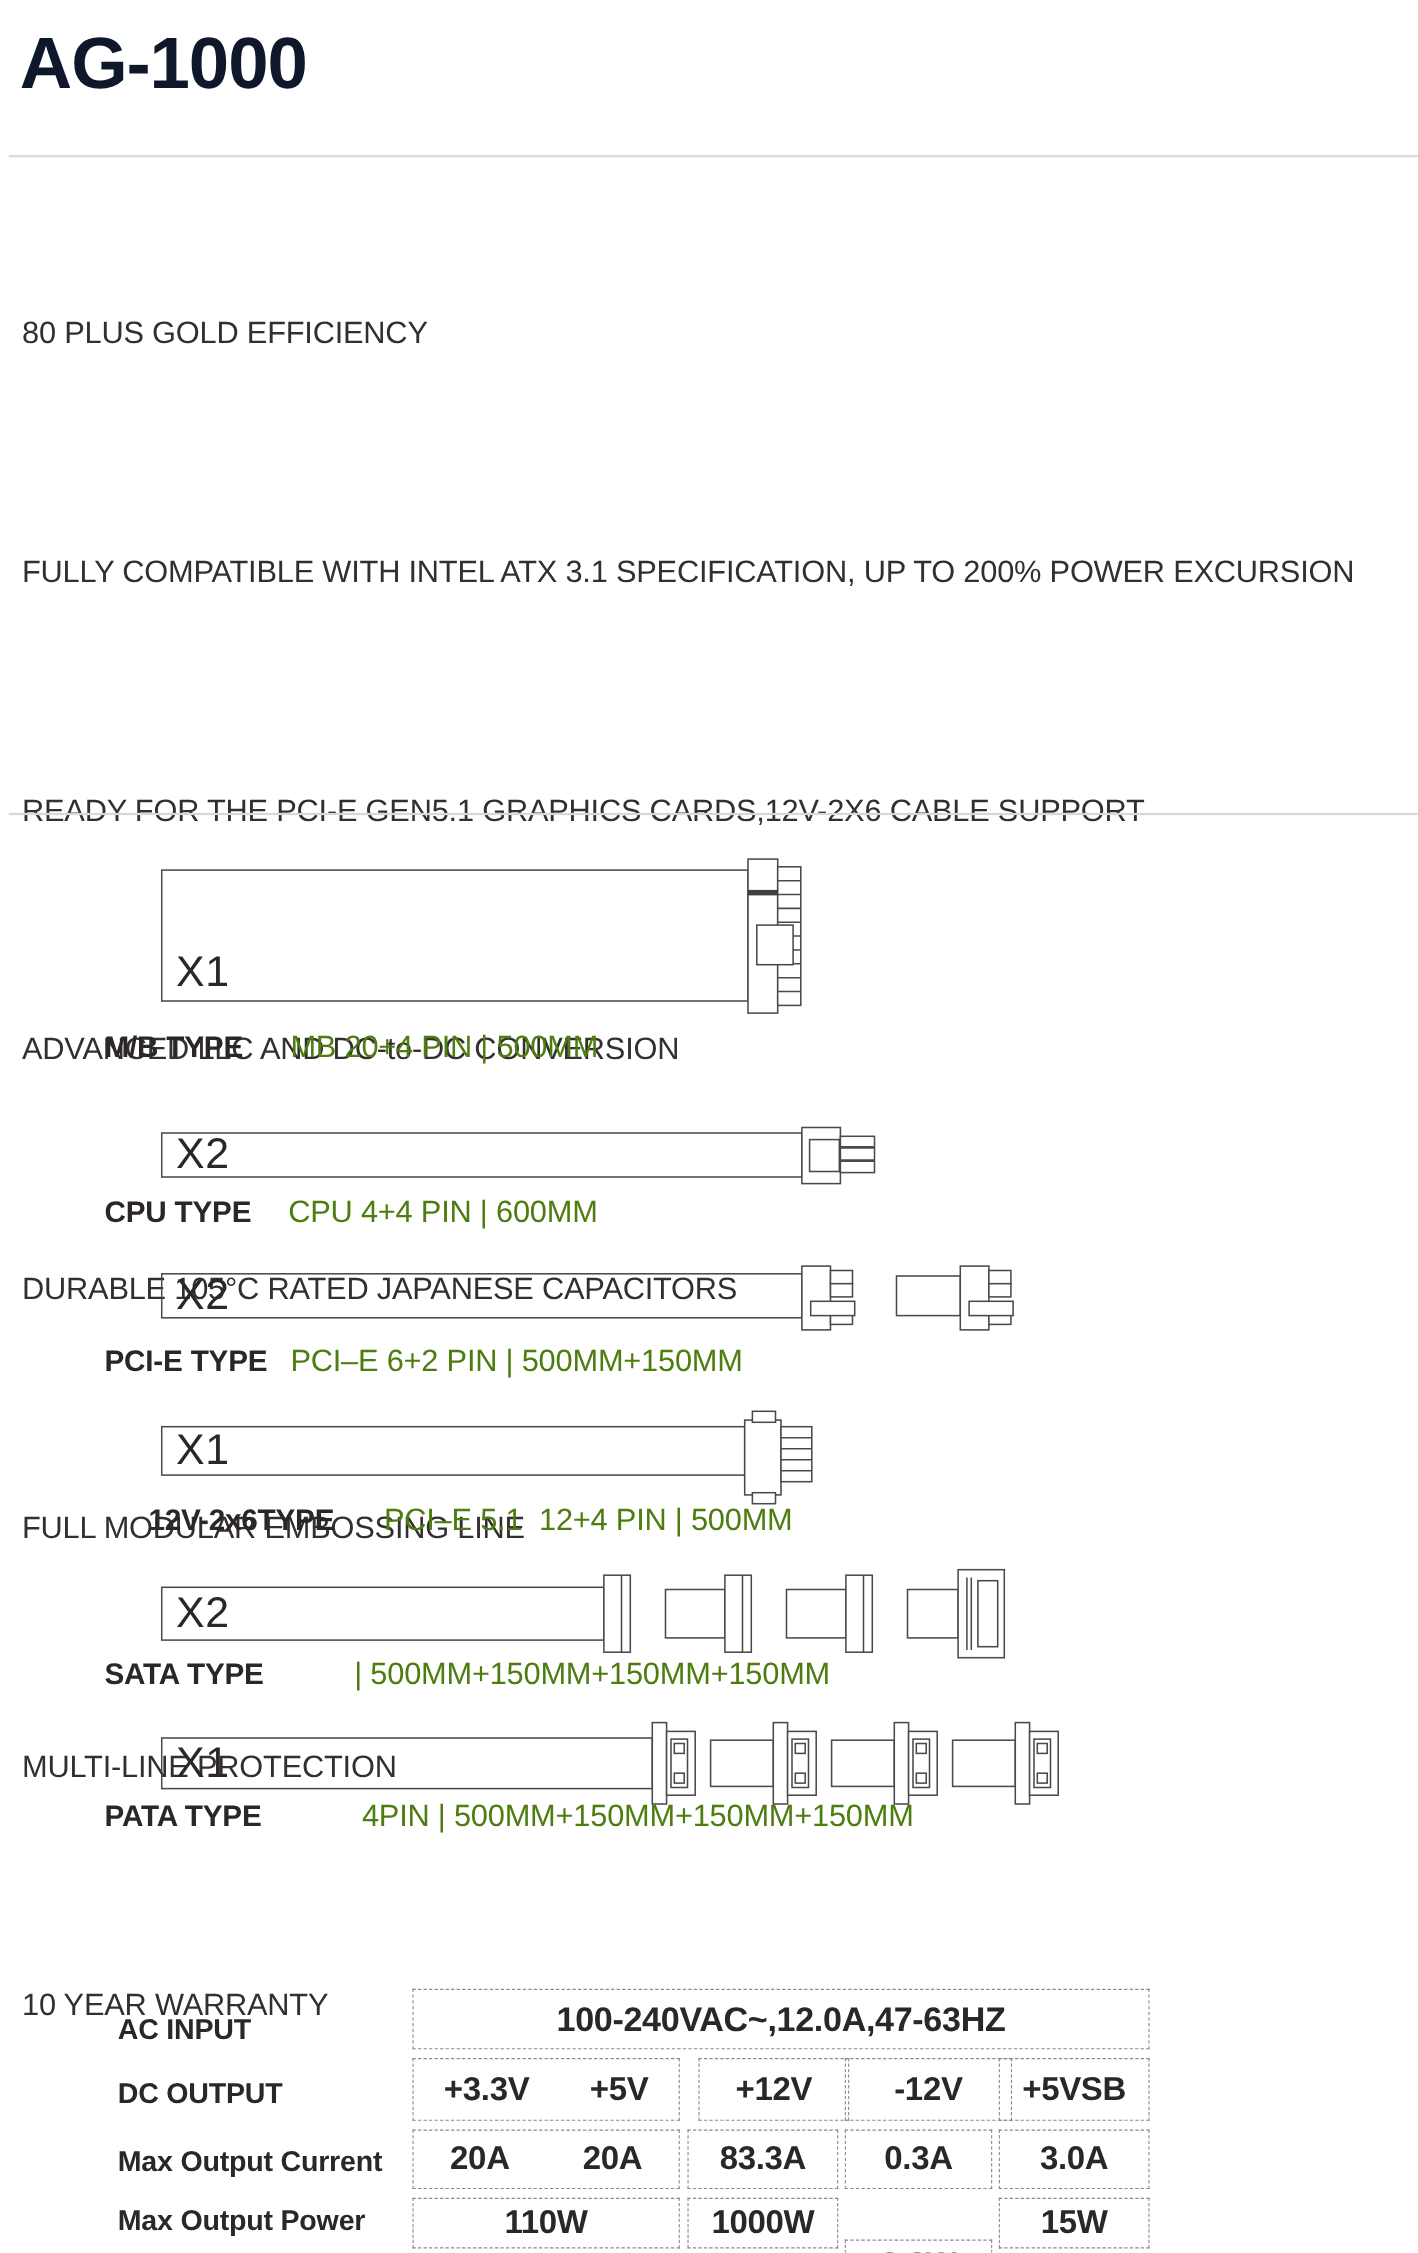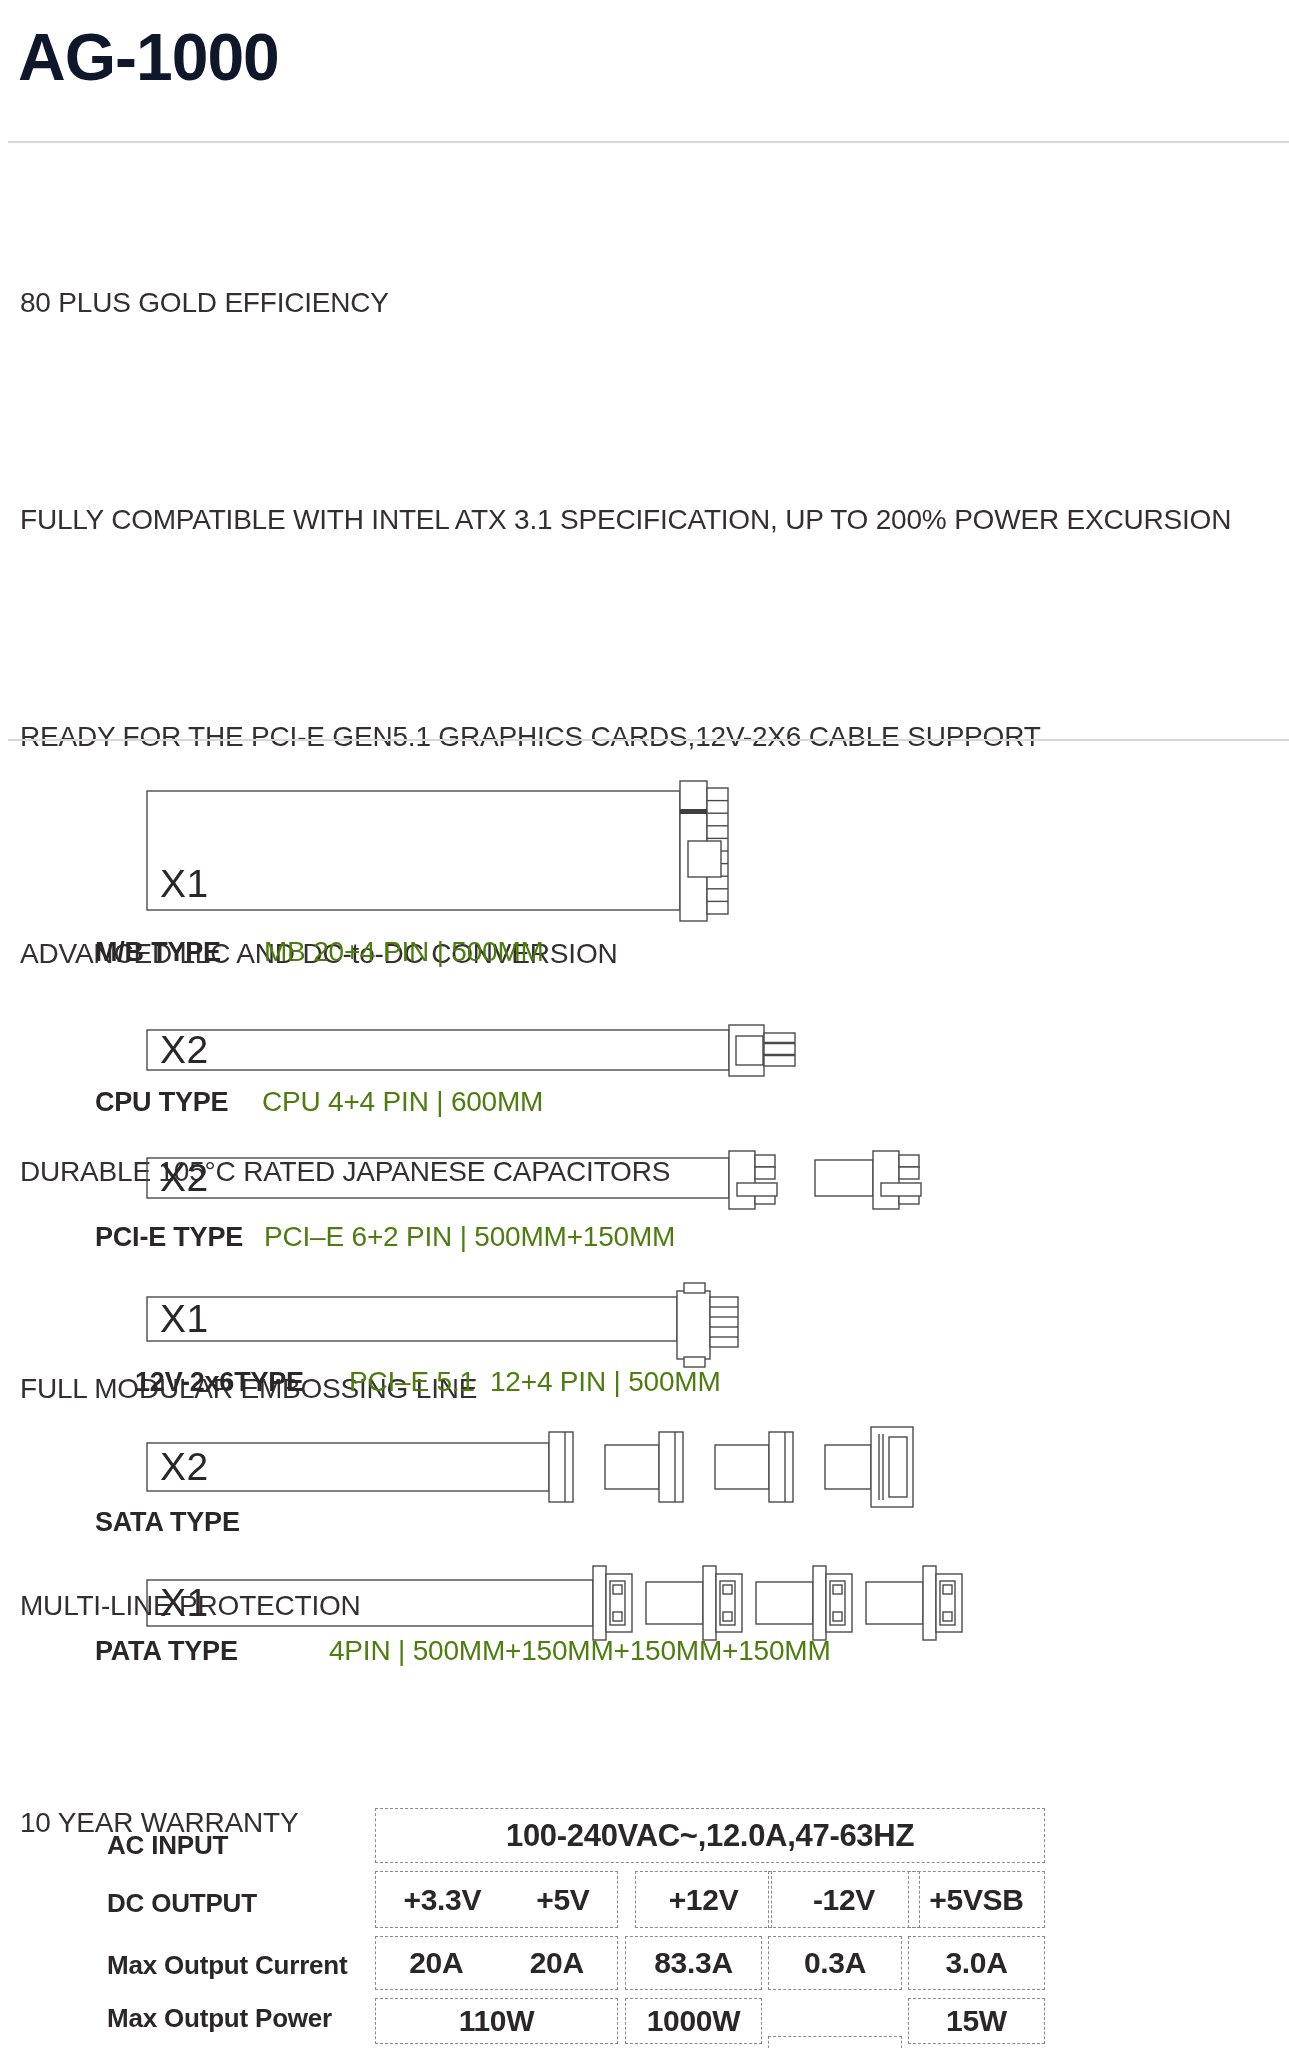--- a/index.html
+++ b/index.html
@@ -171,20 +171,21 @@
       <g stroke="#4a4a4a" stroke-width="1.4" fill="none">
         <rect x="725" y="5" width="42" height="80" fill="#ffffff"></rect>
         <line x1="733" y1="12" x2="733" y2="78"></line>
         <line x1="737" y1="12" x2="737" y2="78"></line>
         <rect x="743" y="15" width="18" height="60" fill="#ffffff"></rect>
       </g>
     </svg>
     <span class="cable-qty" style="left:160px;top:1449px;">X2</span>
     <div class="caption" style="top:1504px;">
       <span class="cap-label">SATA TYPE</span>
+      <span class="cap-spec" style="left:322px;">| 500MM+150MM+150MM+150MM</span>
     </div>
   </div>
 
   <div>
     <svg class="cable-svg" style="left:146px;top:1557px;" width="830" height="90" viewBox="0 0 830 90">
       <defs>
         <g id="molexConn" stroke="#4a4a4a" stroke-width="1.4" fill="none">
           <rect x="0" y="9" width="13" height="74" fill="#ffffff"></rect>
           <rect x="13" y="17" width="26" height="58" fill="#ffffff"></rect>
           <rect x="17" y="24" width="15" height="44" fill="#ffffff"></rect>

